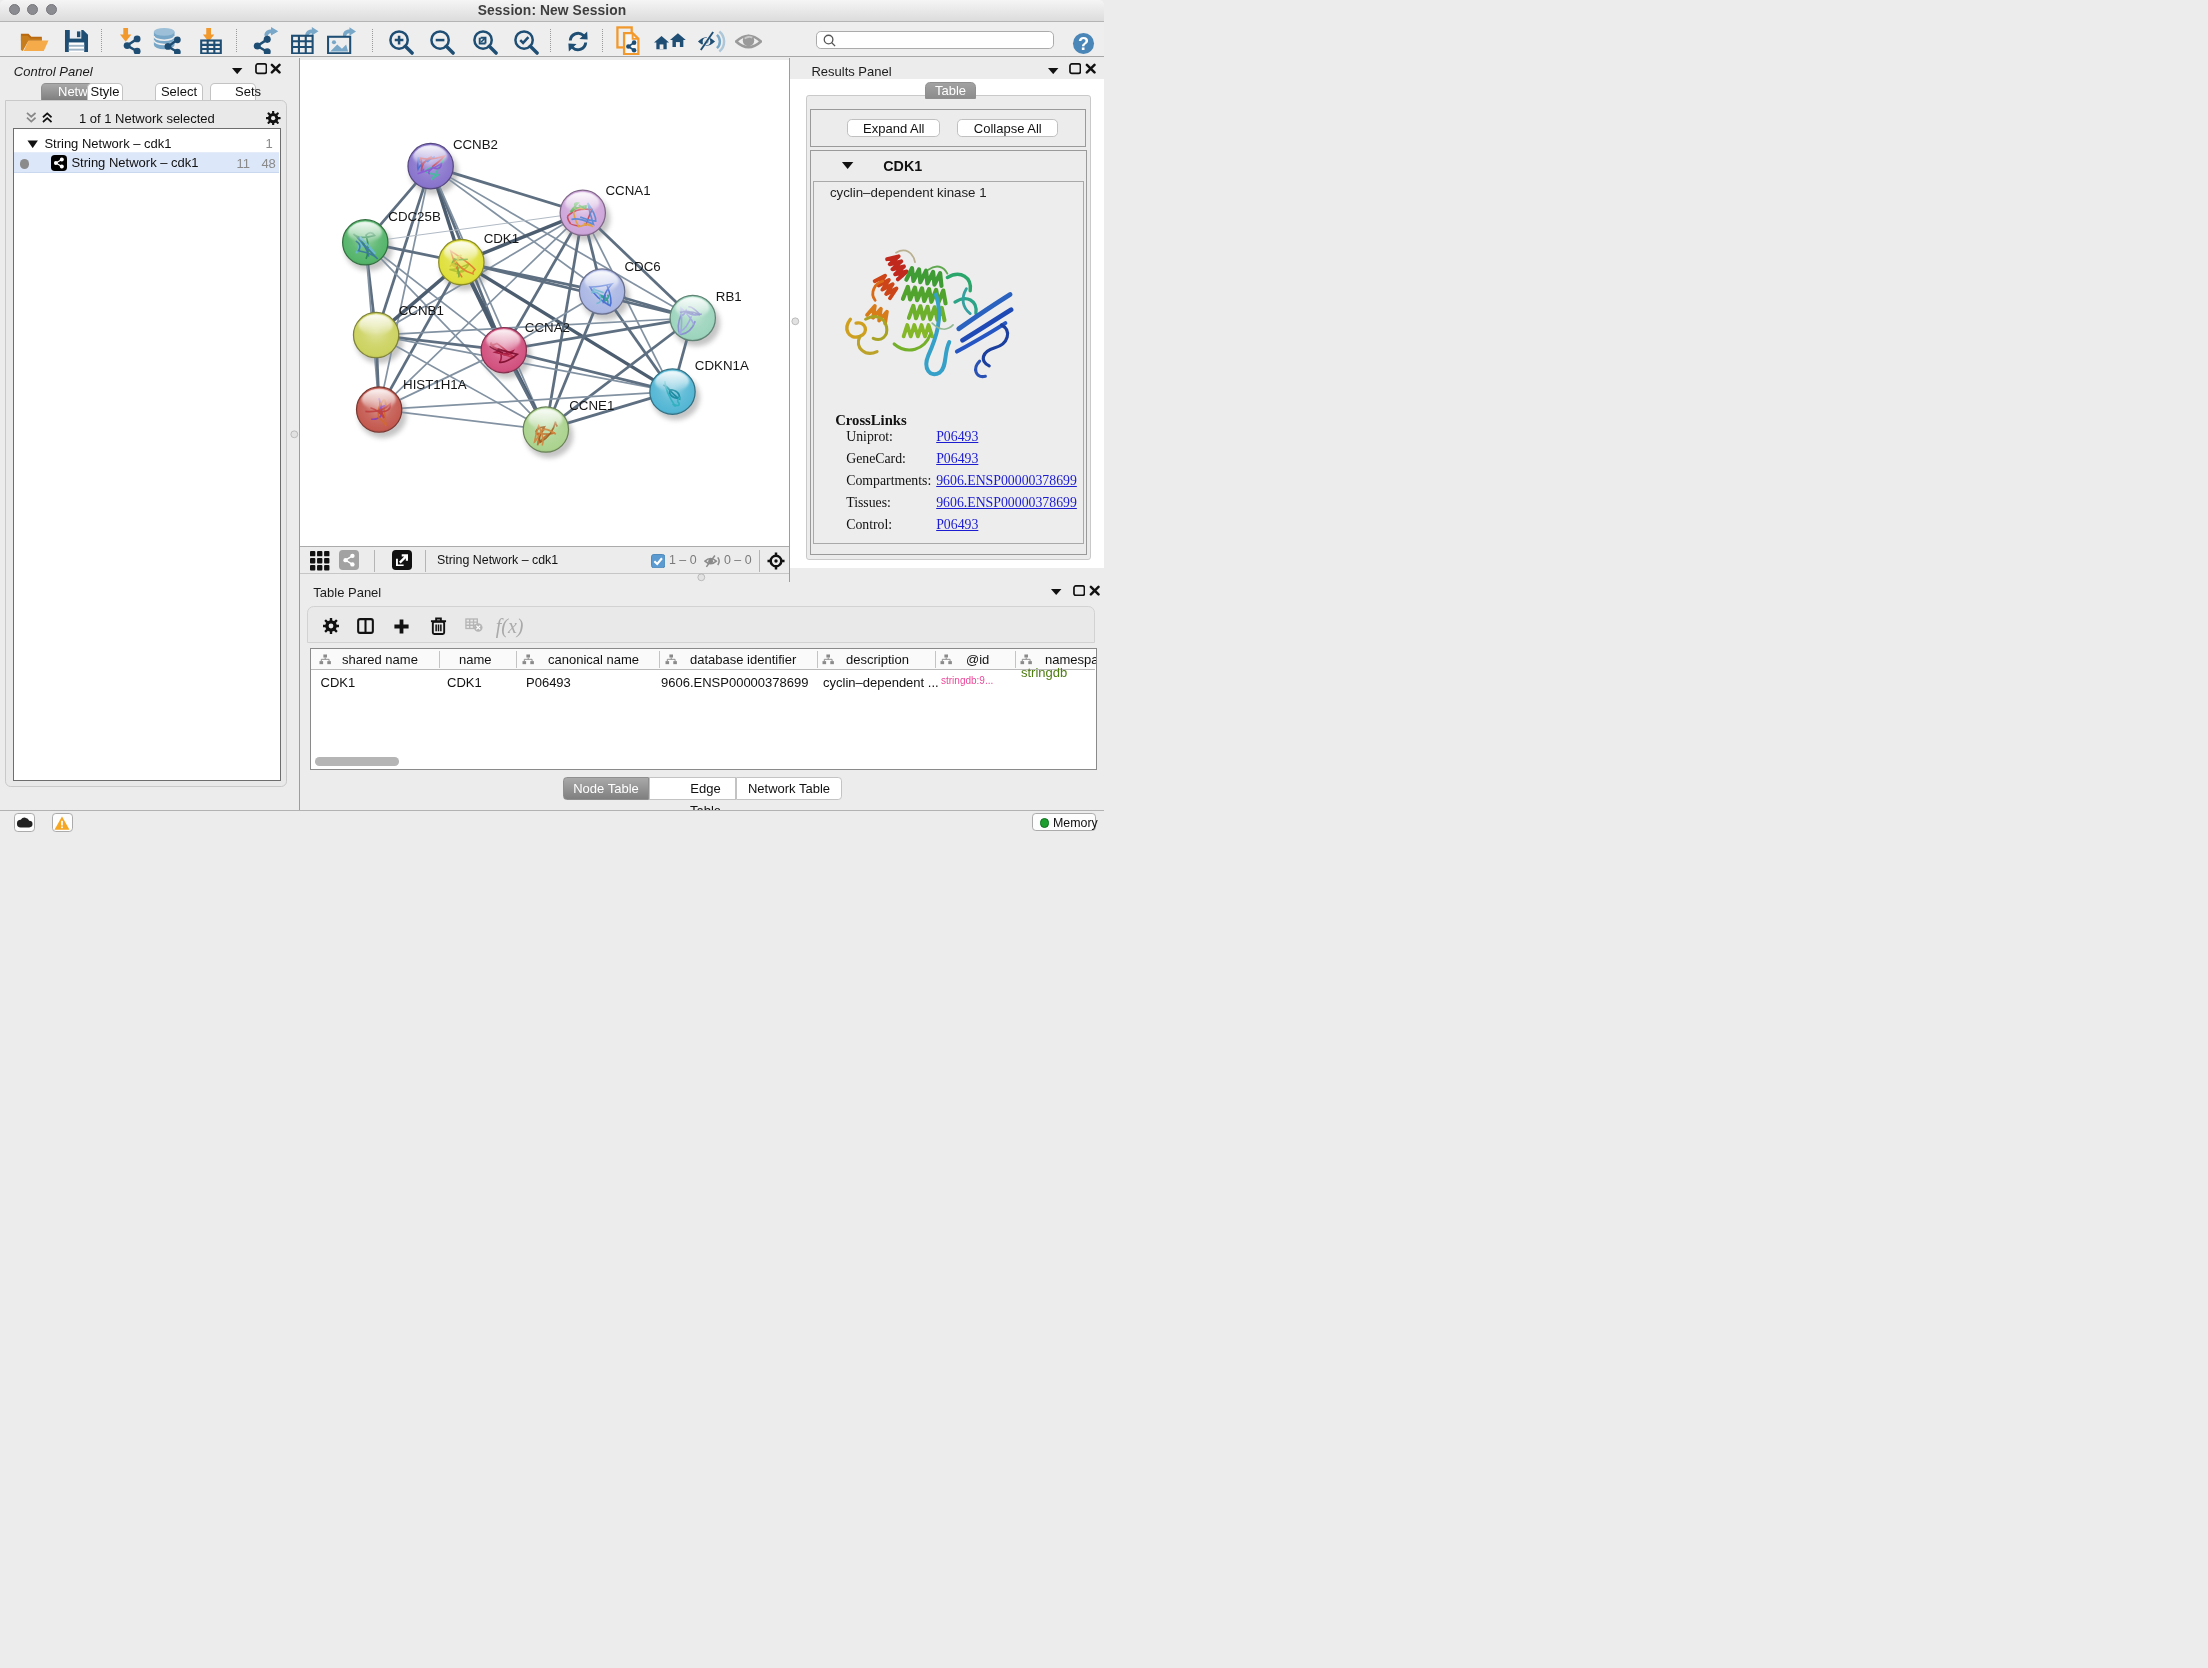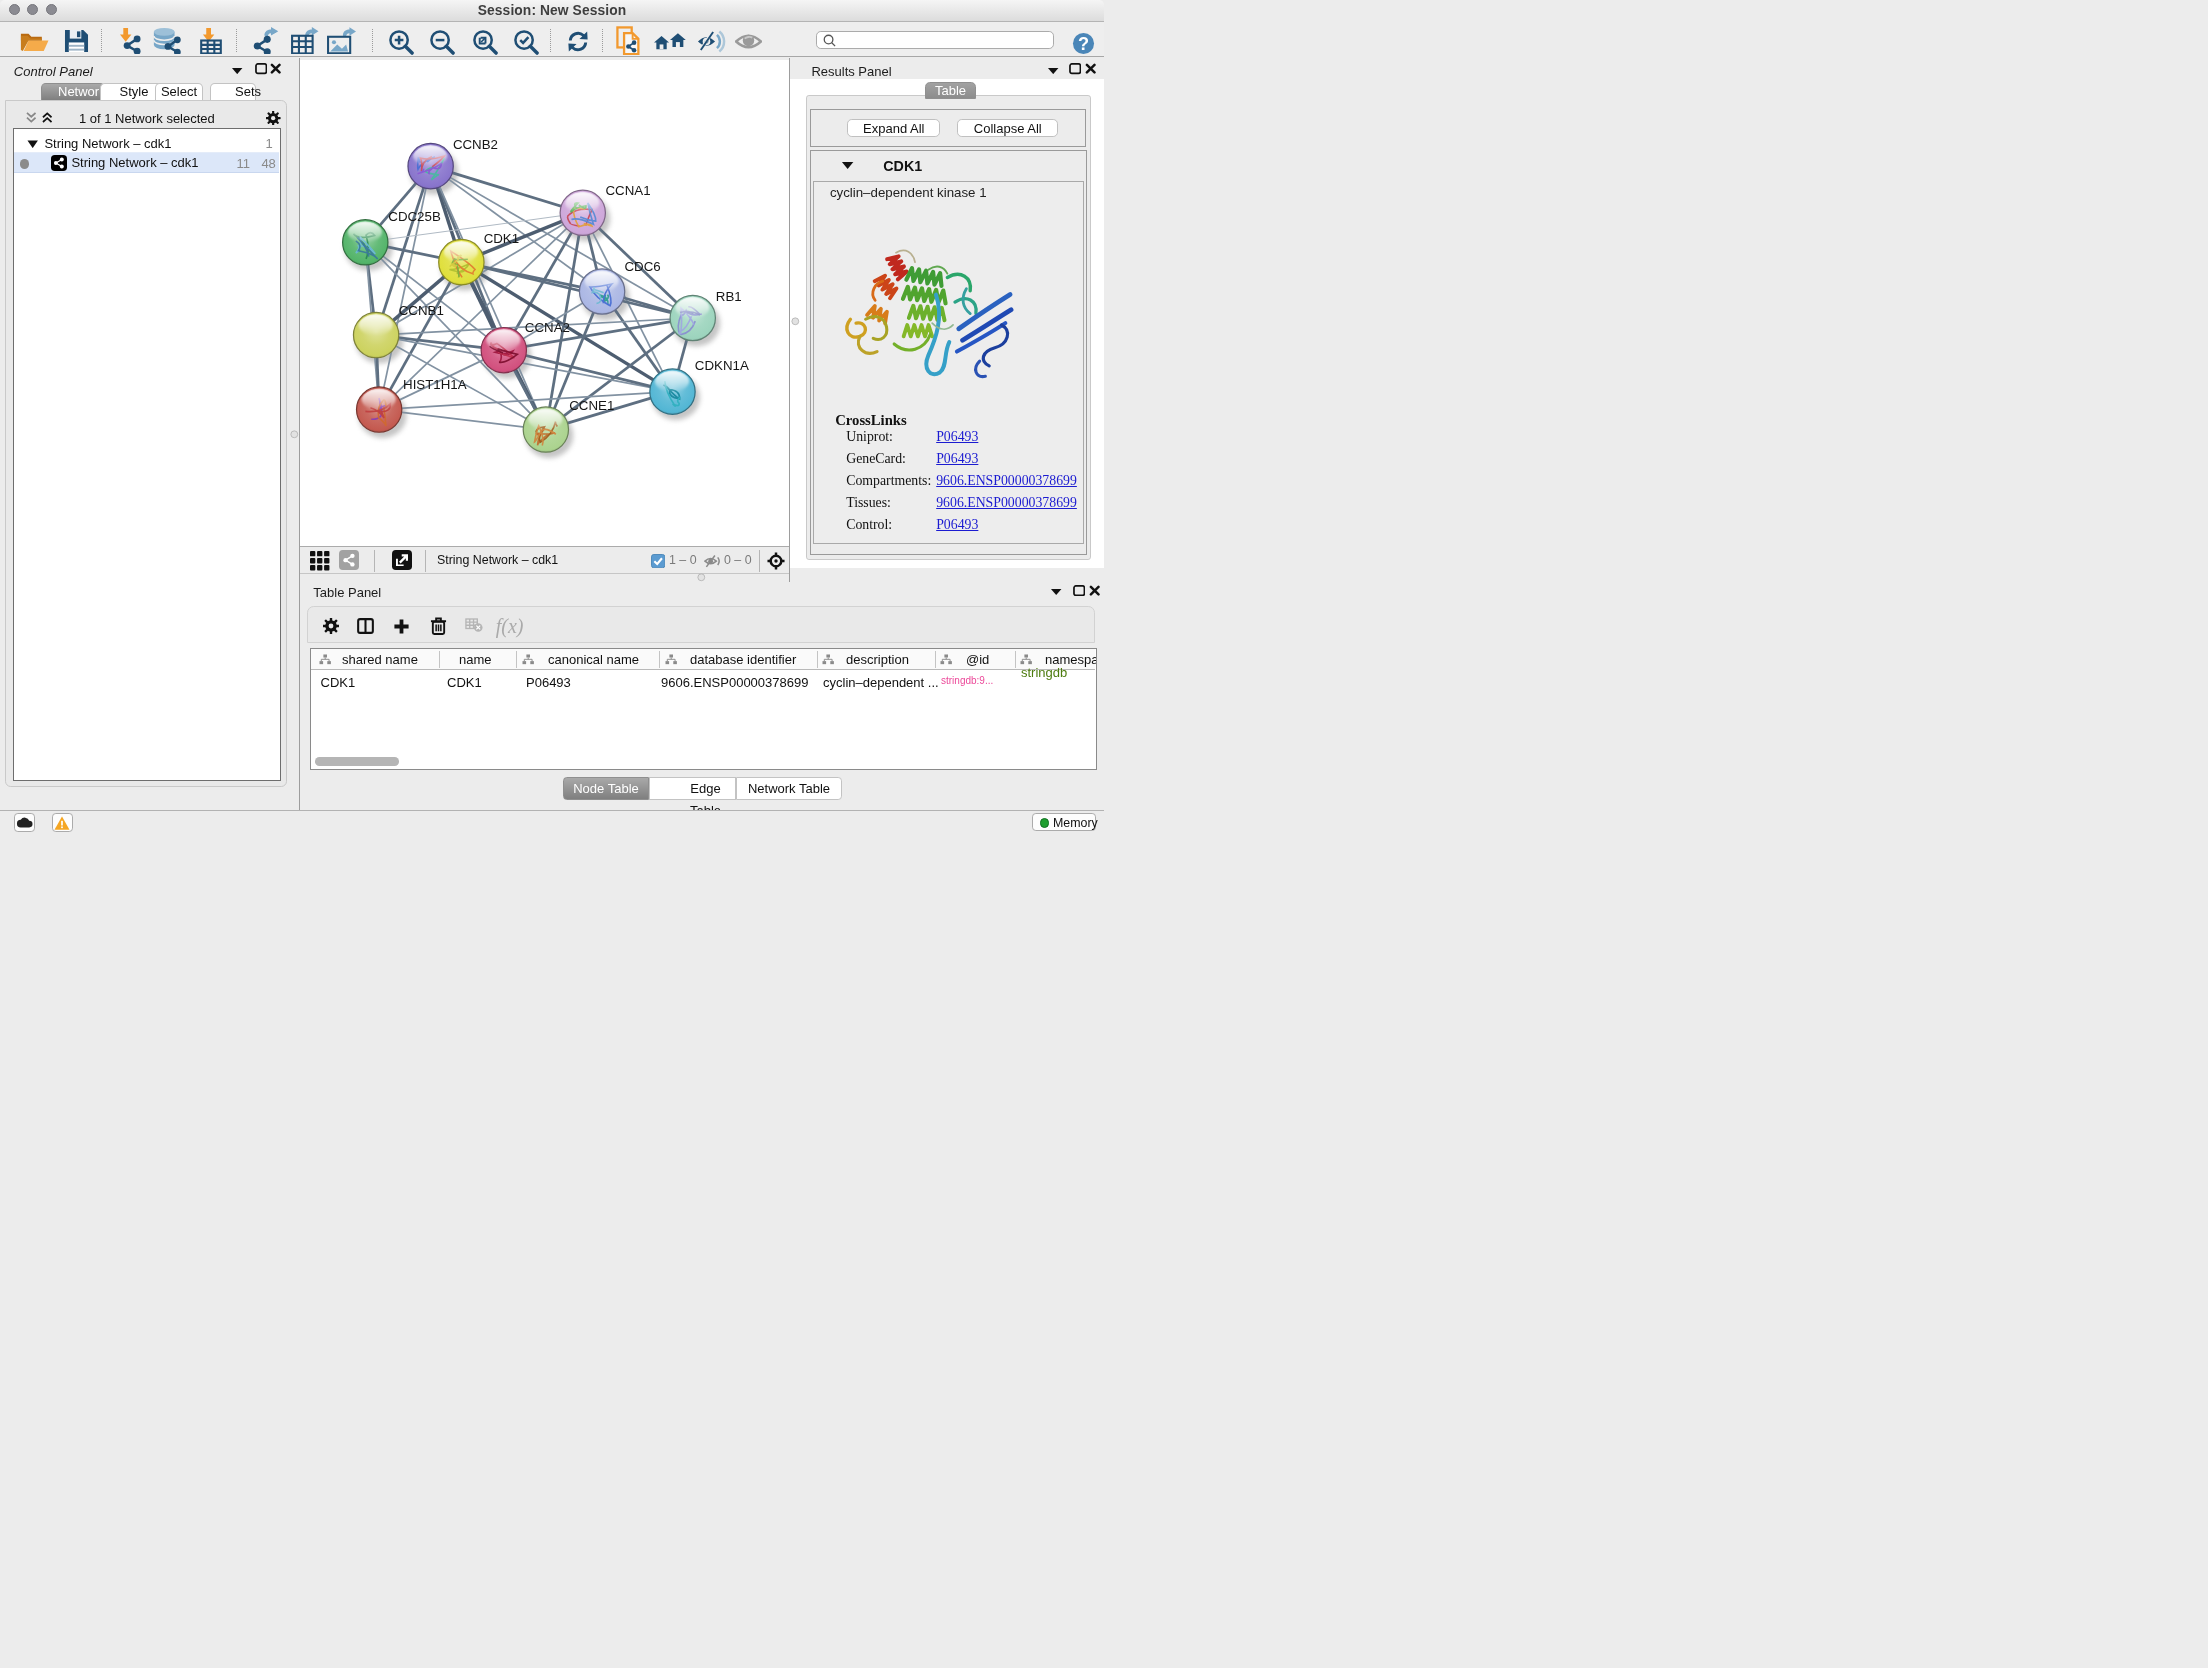--- a/index.html
+++ b/index.html
@@ -241,21 +241,21 @@
         <path d="M1 1 L12 1 L6.5 7.5 Z" fill="#111"></path>
       </svg>
     <svg class="abs" style="left:255px;top:5.2px" width="12.4" height="11.4" viewBox="0 0 13 12">
         <rect x="1" y="1" width="11" height="10" rx="2" fill="none" stroke="#111" stroke-width="1.8"></rect>
       </svg>
     <svg class="abs" style="left:270px;top:5.2px" width="11.4" height="11.4" viewBox="0 0 12 12">
         <path d="M2 2 L10 10 M10 2 L2 10" stroke="#111" stroke-width="2.6" stroke-linecap="round"></path>
       </svg>
   </div>
   <div class="tab sel" style="left:41px;width:64px;">Network</div>
-  <div class="tab" style="left:87px;width:68px;margin-left:13px;">Style</div>
+  <div class="tab" style="left:87px;width:36px;">Style</div>
   <div class="tab" style="left:155px;width:48px;">Select</div>
   <div class="tab" style="left:210px;width:46px;padding-left:24px;">Sets</div>
   <div id="cp-box">
     <div id="cp-selbar">
       <svg class="abs" style="left:12.4px;top:1.9px" width="10.5" height="12.4" viewBox="0 0 11 13">
           <path d="M1 1 L5.5 5 L10 1 M1 6 L5.5 10 L10 6" fill="none" stroke="#888" stroke-width="1.8"></path>
         </svg>
       <svg class="abs" style="left:28.5px;top:1.9px" width="10.5" height="12.4" viewBox="0 0 11 13">
           <path d="M1 5.5 L5.5 1.5 L10 5.5 M1 10.5 L5.5 6.5 L10 10.5" fill="none" stroke="#111" stroke-width="1.8"></path>
         </svg>

